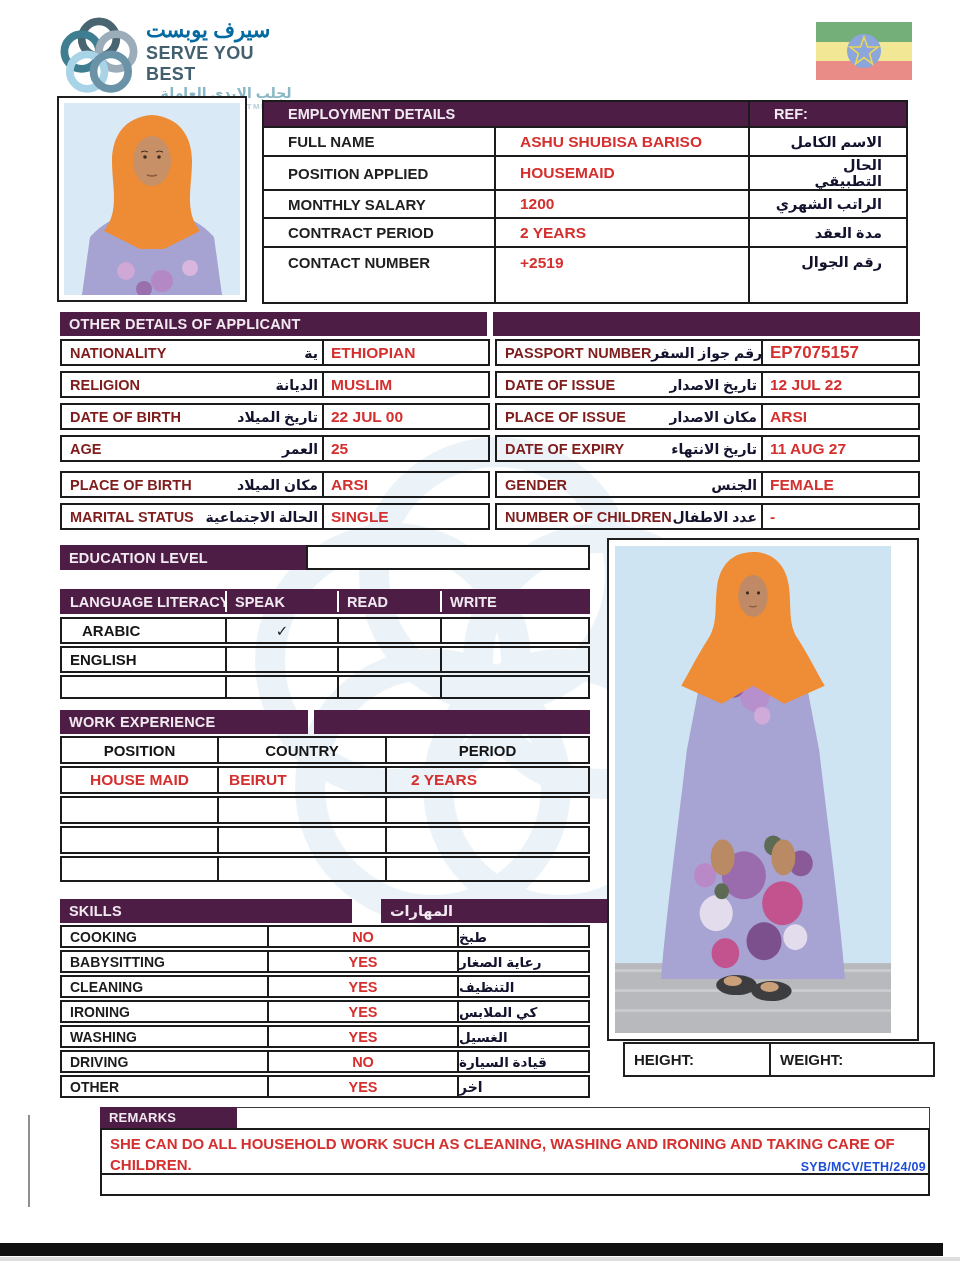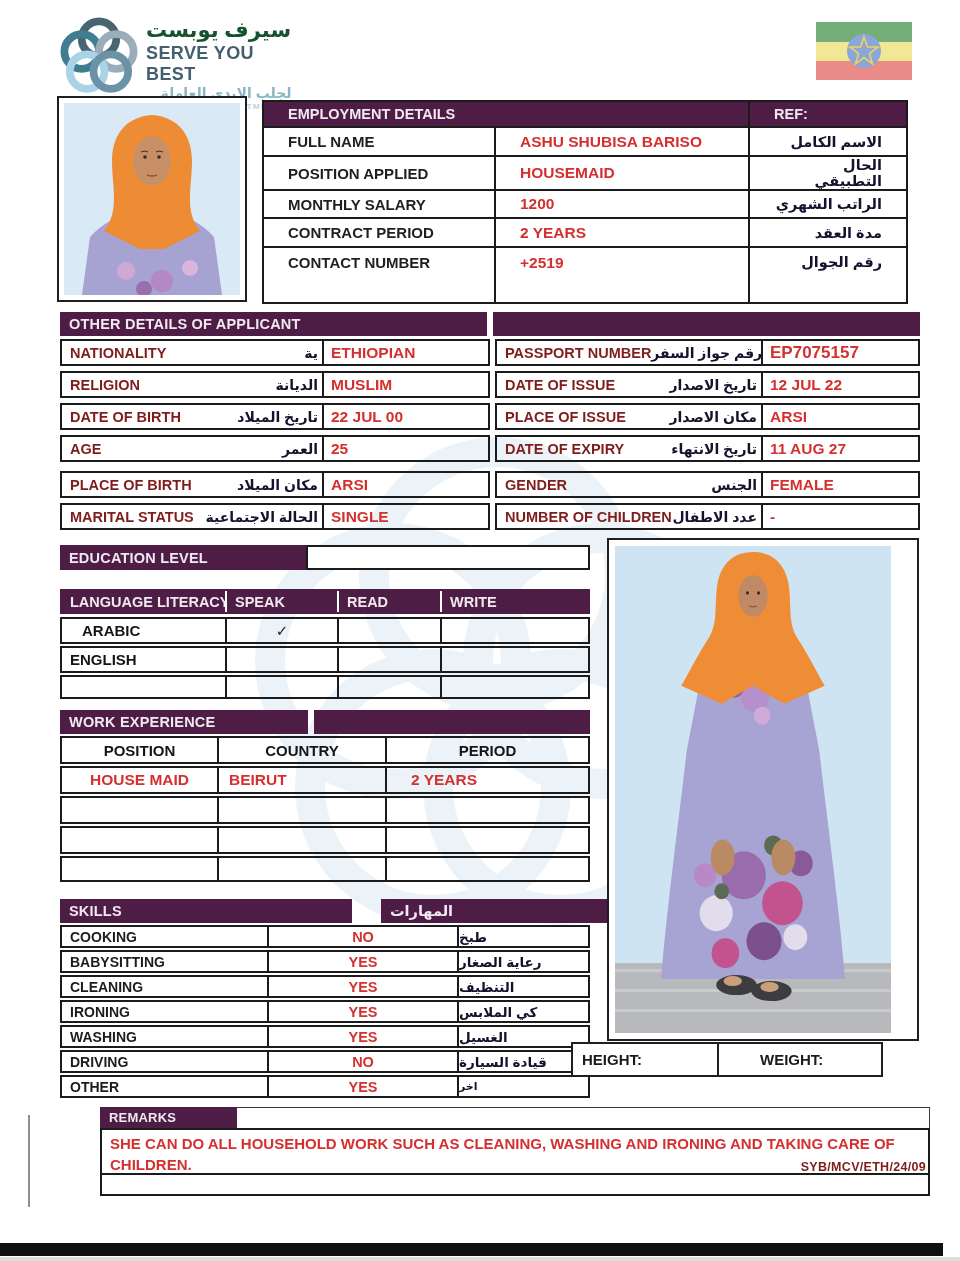--- a/index.html
+++ b/index.html
@@ -31,23 +31,23 @@
   .phead{background:#4e1d45;color:#f1e8f0;font-weight:700;font-size:14.5px;}
   .phead .fcell+ .fcell{border-left:2px solid #ffffff;}
   .center{justify-content:center;}
   .right{justify-content:flex-end;}
   .bold-black{font-weight:700;color:#151515;font-size:15px;}
   .sk-label{font-size:14px;font-weight:600;color:#1c1c1c;padding-left:8px;}
   .photo-frame{border:2px solid #1f1f1f;background:#ffffff;box-sizing:border-box;}
   .hw{border:2px solid #1f1f1f;display:flex;background:#fff;box-sizing:border-box;}
   .hw div{display:flex;align-items:center;padding-left:9px;font-weight:700;font-size:15px;color:#1b1b1b;box-sizing:border-box;}
   .remarks-text{color:#d4302f;font-weight:700;font-size:15px;line-height:21px;padding:3px 8px;}
-  .code{color:#7f1d1d;font-size:12.5px;font-weight:600;letter-spacing:.3px;}
+  .code{color:#1d4ed8;font-size:12.5px;font-weight:600;letter-spacing:.3px;}
   .logo-block div{line-height:1.18;}
-  .l-ar{font-size:21px;font-weight:700;color:#14532d;direction:rtl;}
+  .l-ar{font-size:21px;font-weight:700;color:#0369a1;direction:rtl;font-family:Liberation Serif, serif;}
   .l-en{font-size:18px;font-weight:700;color:#43606f;letter-spacing:.4px;}
   .l-tar{font-size:14px;font-weight:700;color:#8ab7c6;direction:rtl;}
   .l-ten{font-size:8px;font-weight:700;color:#bacfd8;letter-spacing:1.3px;}
 </style>
 </head>
 <body>
 
 <div id="page">
 
   <svg class="abs" style="left:235px;top:415px;opacity:.13" width="525" height="545" viewBox="0 0 525 545">
@@ -335,21 +335,21 @@
       <div class="fcell right artxt" style="flex:1;padding-right:8px;font-size:13.5px">الغسيل</div>
     </div>
     <div class="frow" style="height:23px;">
       <div class="fcell sk-label" style="flex:0 0 205px">DRIVING</div>
       <div class="fcell center valtxt" style="flex:0 0 190px;font-size:14.5px">NO</div>
       <div class="fcell right artxt" style="flex:1;padding-right:8px;font-size:13.5px">قيادة السيارة</div>
     </div>
     <div class="frow" style="height:23px;">
       <div class="fcell sk-label" style="flex:0 0 205px">OTHER</div>
       <div class="fcell center valtxt" style="flex:0 0 190px;font-size:14.5px">YES</div>
-      <div class="fcell right artxt" style="flex:1;padding-right:24px;font-size:11px">اخر</div>
+      <div class="fcell right artxt" style="flex:1;padding-right:24px;font-size:14px">اخر</div>
     </div>
   </div>
 
   <div class="abs photo-frame" style="left:607px;top:538px;width:312px;height:503px;padding:6px 26px 6px 6px;">
     <svg width="100%" height="100%" viewBox="0 0 300 488" preserveAspectRatio="none">
       <rect width="300" height="488" fill="#cfe4f2"></rect>
       <rect y="418" width="300" height="70" fill="#b7b9bc"></rect>
       <rect y="424" width="300" height="3" fill="#c9cbce"></rect>
         <rect y="444" width="300" height="3" fill="#c9cbce"></rect>
       <rect y="464" width="300" height="3" fill="#c9cbce"></rect>
@@ -374,21 +374,21 @@
       <ellipse cx="150" cy="50" rx="16" ry="21" fill="#c08a66"></ellipse>
       <circle cx="144" cy="47" r="1.6" fill="#33241b"></circle>
         <circle cx="156" cy="47" r="1.6" fill="#33241b"></circle>
       <path d="M146,60 Q150,62 154,60" stroke="#8a5a3c" stroke-width="1.2" fill="none"></path>
       <ellipse cx="132" cy="440" rx="22" ry="10" fill="#3d3d3f"></ellipse>
       <ellipse cx="170" cy="446" rx="22" ry="10" fill="#3d3d3f"></ellipse>
       <ellipse cx="128" cy="436" rx="10" ry="5" fill="#caa07a"></ellipse>
       <ellipse cx="168" cy="442" rx="10" ry="5" fill="#caa07a"></ellipse>
     </svg>
   </div>
-  <div class="abs hw" style="left:571px;top:1042px;width:312px;height:35px;gap:32px;">
+  <div class="abs hw" style="left:623px;top:1042px;width:312px;height:35px;">
     <div style="flex:0 0 146px;border-right:2px solid #1f1f1f;">HEIGHT:</div>
     <div style="flex:1;">WEIGHT:</div>
   </div>
 
   <div class="abs band" style="left:100px;top:1107px;width:137px;height:21px;font-size:13px;">
     <span>REMARKS</span>
   </div>
   <div class="abs" style="left:237px;top:1107px;width:693px;height:21px;border-top:1.5px solid #3a3a3a;border-right:1.5px solid #3a3a3a;background:#fff;"></div>
   <div class="abs" style="left:100px;top:1128px;width:830px;height:47px;border:2px solid #1b1b1b;background:#fff;">
     <div class="remarks-text" style="width:790px;">SHE CAN DO ALL HOUSEHOLD WORK SUCH AS CLEANING, WASHING AND IRONING AND TAKING CARE OF CHILDREN.</div>

